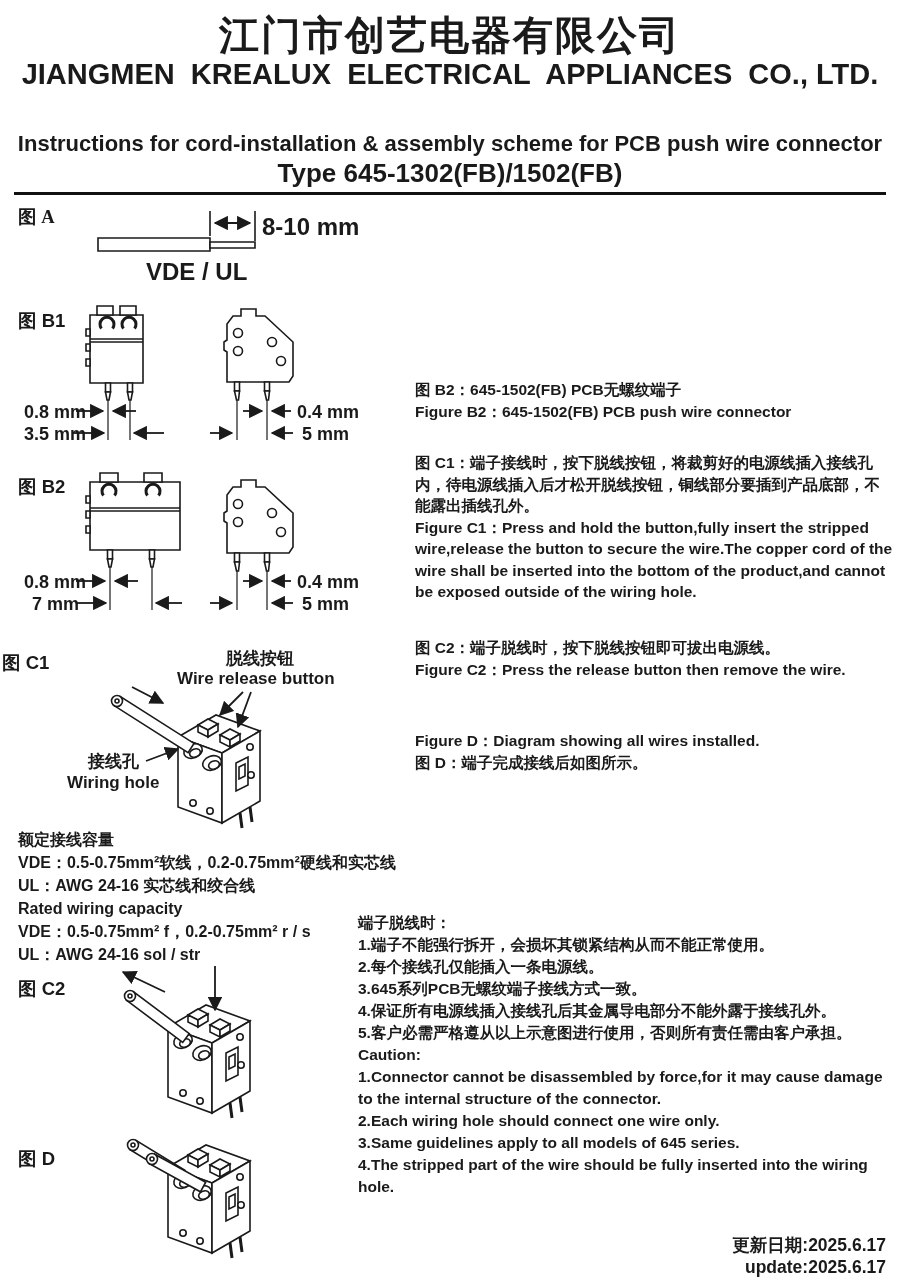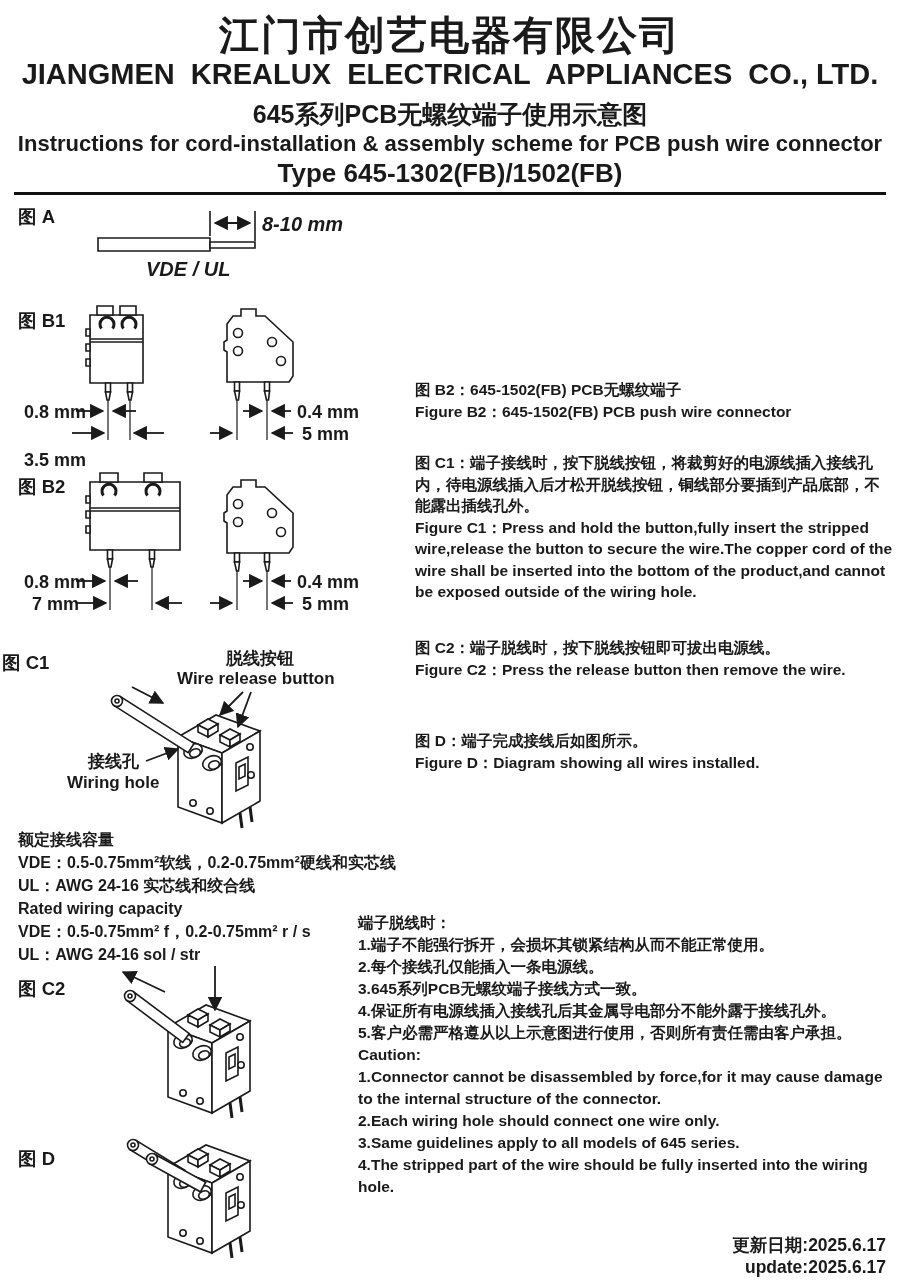--- a/index.html
+++ b/index.html
@@ -8,47 +8,46 @@
   .abs{position:absolute;}
   .ctr{left:0;width:900px;text-align:center;}
   .title-cn{top:8px;font-size:40px;letter-spacing:2px;}
   .title-en{top:58px;font-size:29px;white-space:pre;}
   .sub-cn{top:98px;font-size:25px;}
   .sub-en{top:131px;font-size:22px;}
   .type-line{top:158px;font-size:26px;}
   .rule{top:192px;left:14px;width:872px;height:3px;background:#111;}
   .fig-label{font-size:18.5px;}
   .dim{font-size:18px;white-space:nowrap;}
-  .dim-a{font-size:20px;font-style:italic;}
+  .dim-a{font-size:24px;}
   .anno{font-size:17px;white-space:nowrap;}
   .desc{left:415px;width:480px;font-size:15.5px;line-height:21.5px;}
   .cap{left:18px;width:390px;font-size:16px;line-height:23px;white-space:nowrap;}
   .note{left:358px;width:537px;font-size:15.5px;line-height:22px;}
   .footer{right:14px;text-align:right;font-size:17.5px;line-height:22px;}
   svg{position:absolute;overflow:visible;}
   svg *{vector-effect:non-scaling-stroke;}
   .ln{stroke:#1a1a1a;stroke-width:1.6;fill:none;}
   .fw{stroke:#1a1a1a;stroke-width:1.6;fill:#fff;}
   .thick{stroke:#1a1a1a;stroke-width:3;fill:none;}
   .thin{stroke:#1a1a1a;stroke-width:1.2;fill:none;}
   .arrow{stroke:#1a1a1a;stroke-width:1.8;fill:none;}
 </style>
 </head>
 <body>
 
 <div class="page">
 
   <div class="abs ctr title-cn">江门市创艺电器有限公司</div>
   <div class="abs ctr title-en">JIANGMEN  KREALUX  ELECTRICAL  APPLIANCES  CO., LTD.</div>
-  <div class="abs ctr sub-cn">645系列PCB无螺纹端子使用示意图</div>
   <div class="abs ctr sub-en">Instructions for cord-installation &amp; assembly scheme for PCB push wire connector</div>
   <div class="abs ctr type-line">Type 645-1302(FB)/1502(FB)</div>
   <div class="abs rule"></div>
 
-  <div class="abs fig-label" style="left:18px;top:204px;">图 A</div>
+  <div class="abs fig-label" style="left:18px;top:204px;font-family:Liberation Serif, serif;">图 A</div>
   <div class="abs fig-label" style="left:18px;top:308px;">图 B1</div>
   <div class="abs fig-label" style="left:18px;top:474px;">图 B2</div>
   <div class="abs fig-label" style="left:2px;top:650px;">图 C1</div>
   <div class="abs fig-label" style="left:18px;top:976px;">图 C2</div>
   <div class="abs fig-label" style="left:18px;top:1146px;">图 D</div>
 
   <svg style="left:60px;top:205px;" width="350" height="75" viewBox="0 0 350 75">
     <defs>
       <marker id="ar" viewBox="0 0 10 10" refX="9" refY="5" markerWidth="8" markerHeight="8" orient="auto-start-reverse">
         <path d="M0,0 L10,5 L0,10 Z" fill="#1a1a1a"></path>
@@ -96,21 +95,21 @@
     <line class="thin" x1="177" y1="100" x2="177" y2="140"></line>
     <rect class="fw" x="204.5" y="82" width="5" height="9"></rect>
     <path class="fw" d="M204.5,91 L209.5,91 L208.5,100 L206.5,100 Z"></path>
     <line class="thin" x1="207" y1="100" x2="207" y2="140"></line>
     <line class="arrow" x1="183" y1="111" x2="202" y2="111" marker-end="url(#ar)"></line>
     <line class="arrow" x1="231" y1="111" x2="212" y2="111" marker-end="url(#ar)"></line>
     <line class="arrow" x1="150" y1="133" x2="172" y2="133" marker-end="url(#ar)"></line>
     <line class="arrow" x1="233" y1="133" x2="212" y2="133" marker-end="url(#ar)"></line>
   </svg>
   <div class="abs dim" style="left:24px;top:402px;">0.8 mm</div>
-  <div class="abs dim" style="left:24px;top:424px;margin-top:26px;">3.5 mm</div>
+  <div class="abs dim" style="left:24px;top:424px;">3.5 mm</div>
   <div class="abs dim" style="left:297px;top:402px;">0.4 mm</div>
   <div class="abs dim" style="left:302px;top:424px;">5 mm</div>
 
   <svg style="left:60px;top:465px;" width="350" height="150" viewBox="0 0 350 150">
 
     <rect class="fw" x="30" y="17" width="90" height="68"></rect>
     <rect class="fw" x="40" y="8" width="18" height="9"></rect>
     <rect class="fw" x="84" y="8" width="18" height="9"></rect>
     <path class="thick" d="M54.5,30.5 A7,7 0 1 0 43.5,30.5"></path>
     <path class="thick" d="M98.5,30.5 A7,7 0 1 0 87.5,30.5"></path>
@@ -268,22 +267,22 @@
   </div>
   <div class="abs desc" style="top:452px;">
     <div>图 C1：端子接线时，按下脱线按钮，将裁剪好的电源线插入接线孔内，待电源线插入后才松开脱线按钮，铜线部分要插到产品底部，不能露出插线孔外。</div>
     <div>Figure C1：Press and hold the button,fully insert the stripped wire,release the button to secure the wire.The copper cord of the wire shall be inserted into the bottom of the product,and cannot be exposed outside of the wiring hole.</div>
   </div>
   <div class="abs desc" style="top:637px;">
     <div>图 C2：端子脱线时，按下脱线按钮即可拔出电源线。</div>
     <div>Figure C2：Press the release button then remove the wire.</div>
   </div>
   <div class="abs desc" style="top:730px;">
+    <div>Figure D：Diagram showing all wires installed.</div>
     <div>图 D：端子完成接线后如图所示。</div>
-    <div>Figure D：Diagram showing all wires installed.</div>
   </div>
 
   <div class="abs note" style="top:912px;">
     <div>端子脱线时：</div>
     <div>1.端子不能强行拆开，会损坏其锁紧结构从而不能正常使用。</div>
     <div>2.每个接线孔仅能插入一条电源线。</div>
     <div>3.645系列PCB无螺纹端子接线方式一致。</div>
     <div>4.保证所有电源线插入接线孔后其金属导电部分不能外露于接线孔外。</div>
     <div>5.客户必需严格遵从以上示意图进行使用，否则所有责任需由客户承担。</div>
     <div>Caution:</div>

